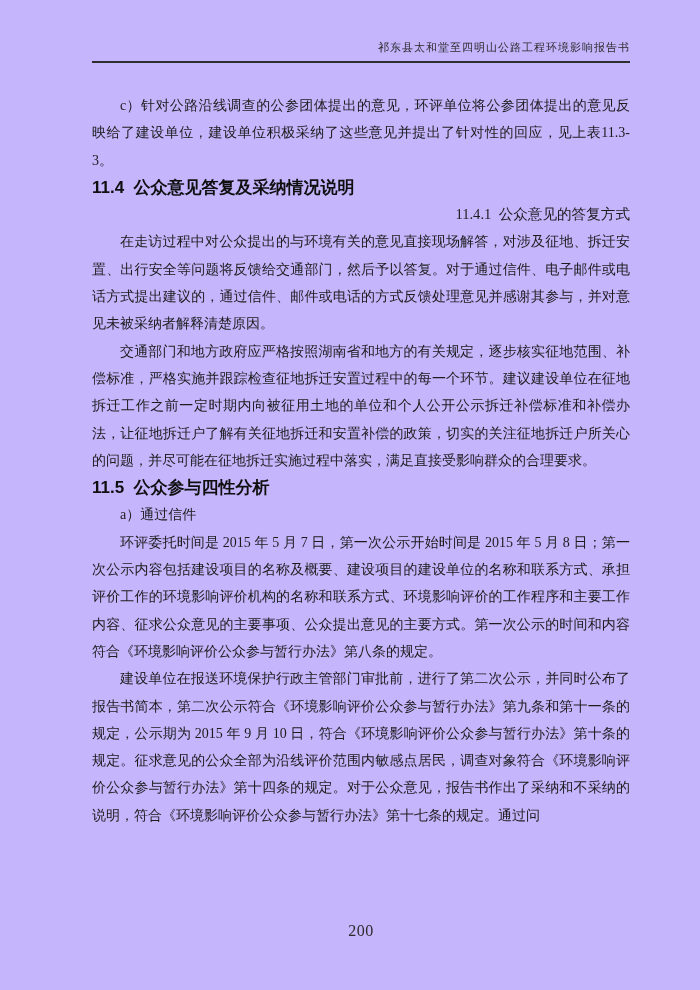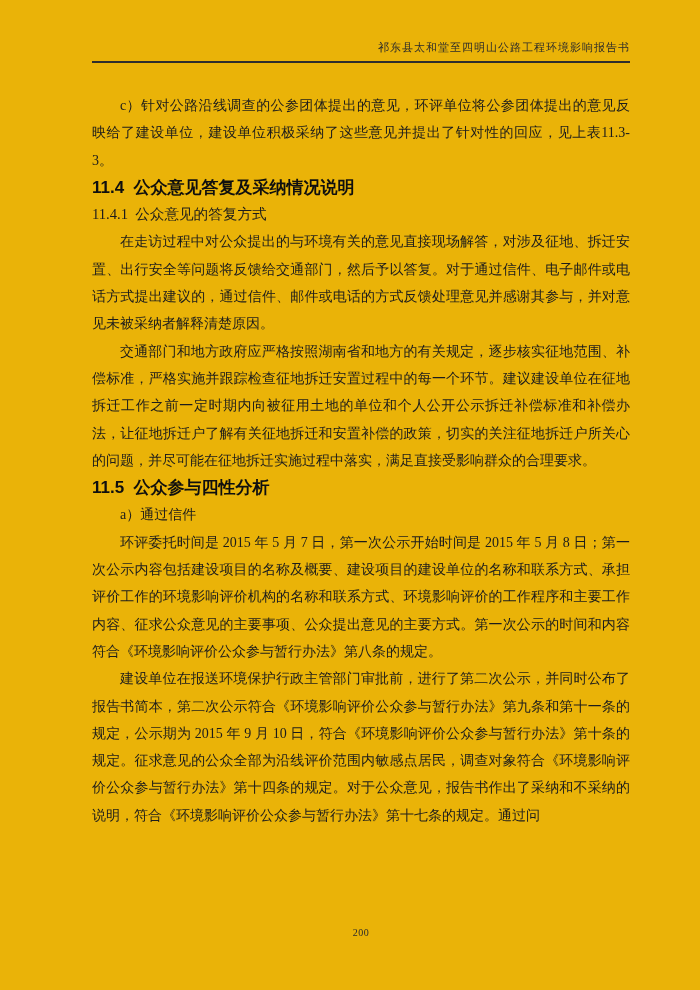--- a/index.html
+++ b/index.html
@@ -4,21 +4,21 @@
 <style>
   html, body {
     margin: 0;
     padding: 0;
     background: #ffffff;
   }
   .page {
     position: relative;
     width: 700px;
     height: 990px;
-    background: #eab308;
+    background: #c4b5fd;
     font-family: "Liberation Serif", "DejaVu Serif", serif;
     color: #1c1c1c;
     overflow: hidden;
   }
   
   .page-header {
     position: absolute;
     top: 40px;
     left: 92px;
     width: 538px;
@@ -61,31 +61,32 @@
     color: #0f0f0f;
     font-family: "Liberation Sans", "DejaVu Sans", sans-serif;
   }
   .h3 {
     margin: 0;
     font-size: 14.6px;
     font-weight: normal;
     line-height: 27.3px;
     white-space: pre-wrap;
     color: #1c1c1c;
+    text-align: right;
   }
   
   .page-footer {
     position: absolute;
     top: 922px;
     left: 92px;
     width: 538px;
     text-align: center;
   }
   .page-number {
-    font-size: 10px;
+    font-size: 16px;
     letter-spacing: 0.5px;
     color: #2b2b2b;
   }
 </style>
 </head>
 <body>
 
 <div class="page">
 
   <header class="page-header">

